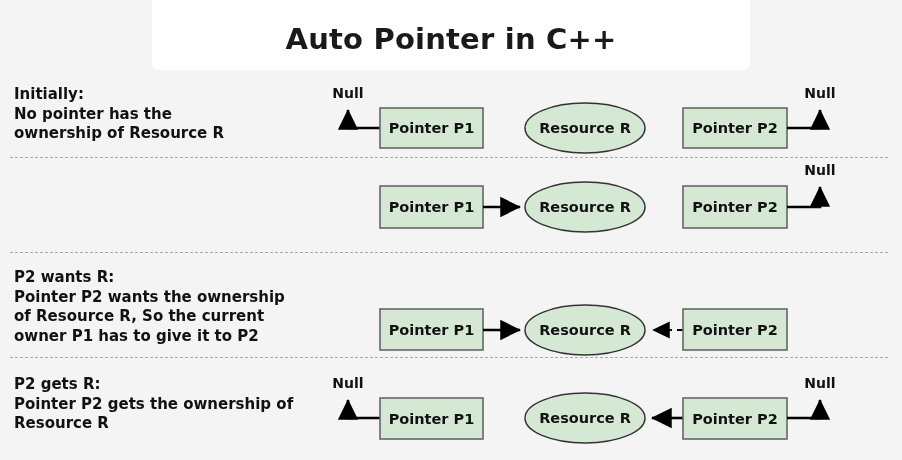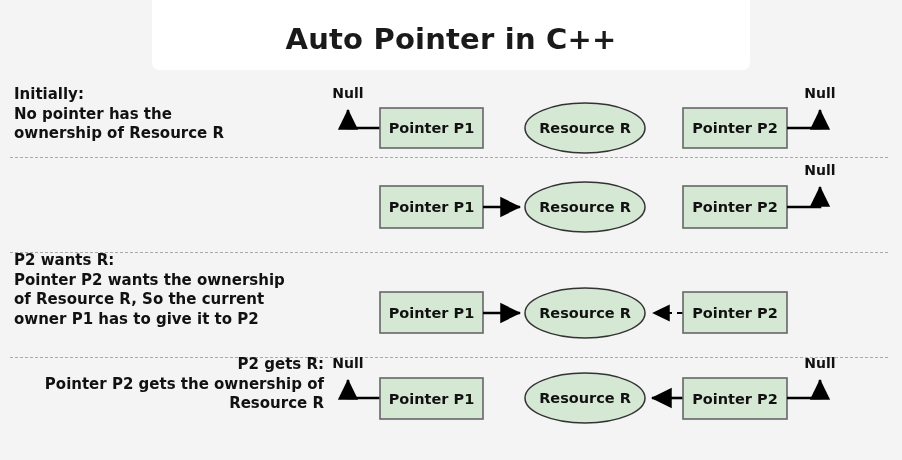--- a/index.html
+++ b/index.html
@@ -31,22 +31,22 @@
     font-weight: 700;
     color: #1a1a1a;
     letter-spacing: .2px;
     font-family: "DejaVu Sans", "Liberation Sans", sans-serif;
   }
 
   
   .row { position: absolute; left: 0; width: 902px; }
   #row-0 { top: 78px;  height: 80px; }
   #row-1 { top: 158px; height: 95px; }
-  #row-2 { top: 239px; height: 105px; }
-  #row-3 { top: 338px; height: 102px; text-align: right; }
+  #row-2 { top: 256px; height: 105px; }
+  #row-3 { top: 358px; height: 102px; }
 
   .sep {
     position: absolute;
     left: 10px; width: 878px; height: 0;
     border-top: 1.6px dashed #a9a9a9;
   }
   #sep-0 { top: 157px; }
   #sep-1 { top: 252px; }
   #sep-2 { top: 357px; }
 

